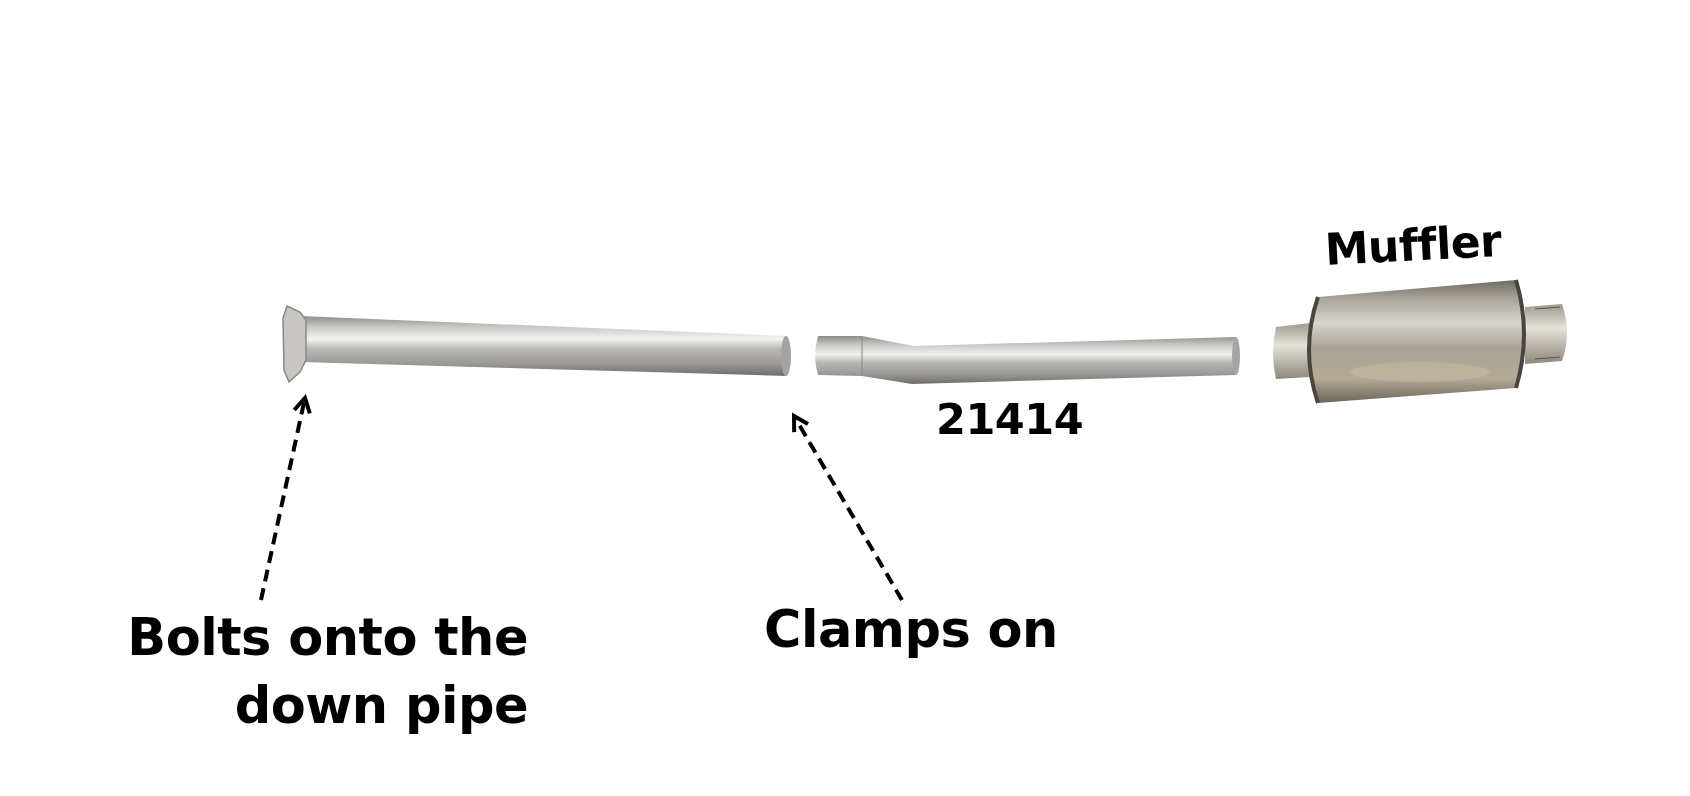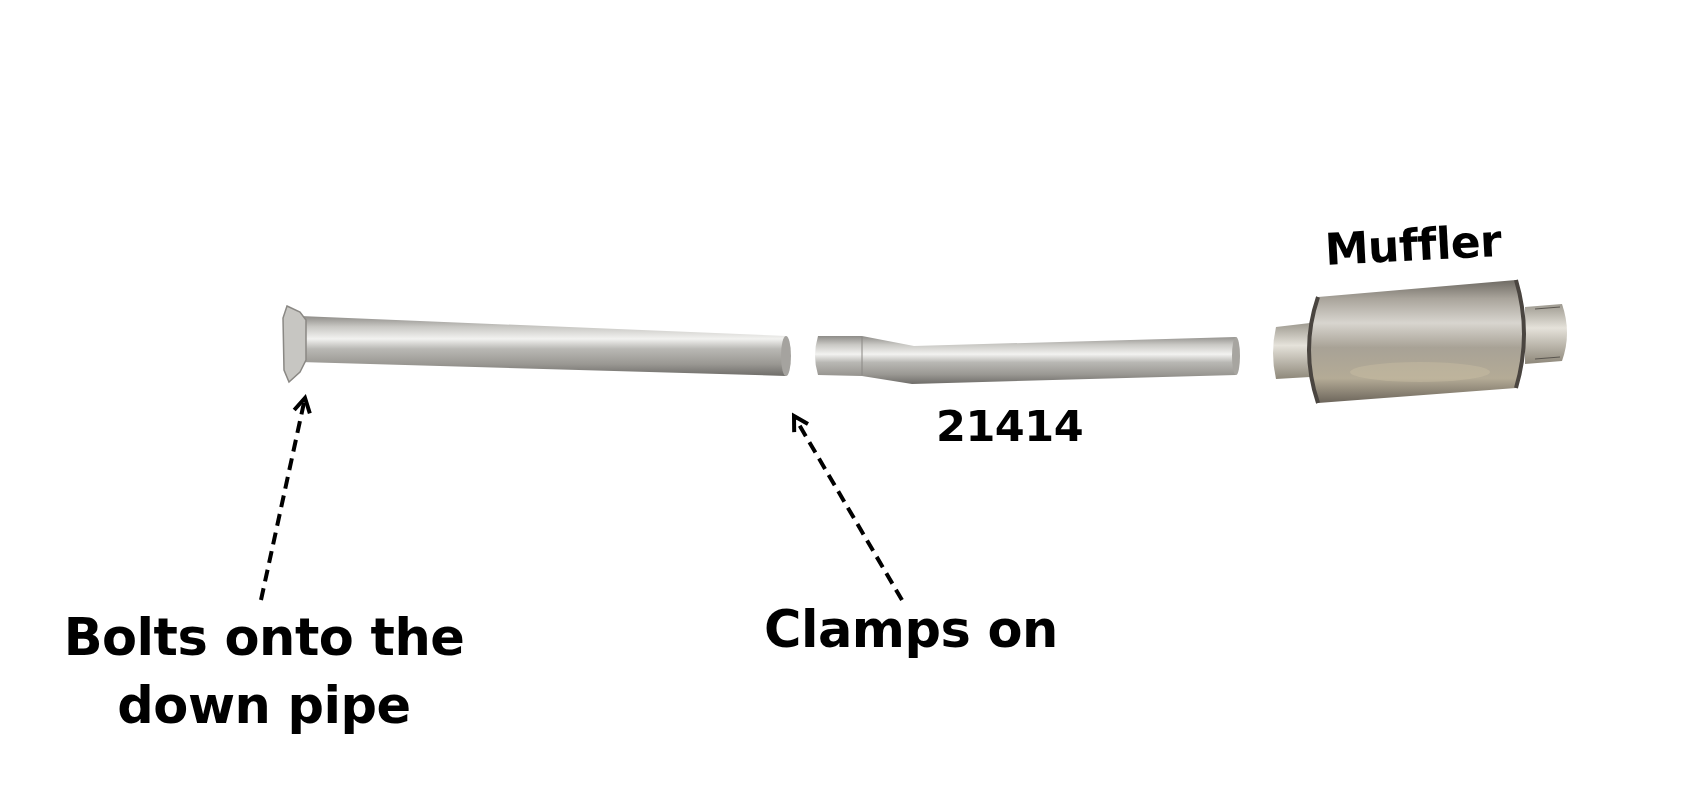--- a/index.html
+++ b/index.html
@@ -31,36 +31,35 @@
     }
     .part-num-1 {
       left: 449px;
       top: 380px;
       font-size: 54px;
     }
     .part-num-2 {
       left: 936px;
       top: 398px;
       font-size: 43px;
-      margin-top: 7px;
     }
     .muffler-label {
       left: 1326px;
       top: 228px;
       font-size: 44px;
       transform: rotate(-3deg);
       transform-origin: left bottom;
     }
     .callout-bolts {
       left: 0px;
       top: 604px;
       width: 528px;
       font-size: 51px;
       line-height: 68px;
-      text-align: center;
+      text-align: right;
       white-space: normal;
     }
     .callout-clamps {
       left: 764px;
       top: 604px;
       font-size: 51px;
     }
     svg.parts {
       position: absolute;
       left: 0;

